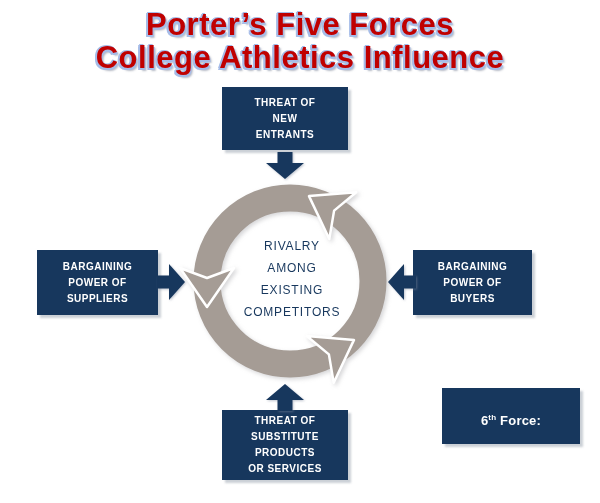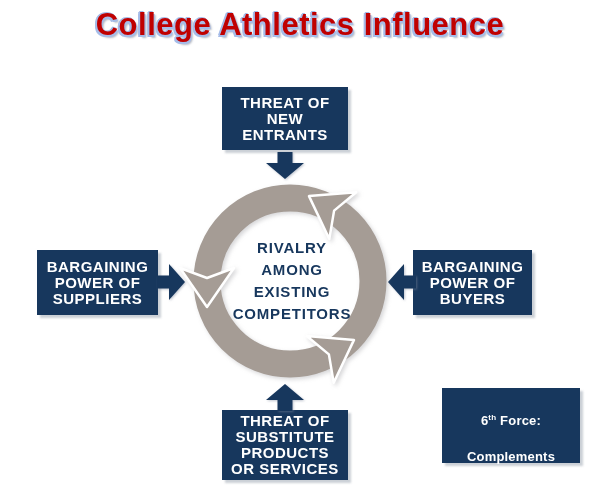--- a/index.html
+++ b/index.html
@@ -18,54 +18,55 @@
       0 2px 0 #a6bce8,
       1px 2px 0 #a6bce8,
       2px 3px 2px rgba(120,130,150,.55);
     letter-spacing:.5px;
   }
   .title span{display:block;}
   
   .fbox{
     position:absolute;background:#17375d;color:#ffffff;
     display:flex;align-items:center;justify-content:center;text-align:center;
-    font-weight:bold;font-size:15px;line-height:16px;letter-spacing:.5px;
+    font-weight:bold;font-size:10px;line-height:16px;letter-spacing:.5px;
     white-space:pre-line;
     box-shadow:2.5px 2.5px 2px rgba(140,150,165,.45);
   }
   .box-top   {left:222px;top:87px; width:126px;height:63px;}
   .box-left  {left:37px; top:250px;width:121px;height:65px;}
   .box-right {left:413px;top:250px;width:119px;height:65px;}
   .box-bottom{left:222px;top:410px;width:126px;height:70px;}
-  .box-sixth {left:442px;top:388px;width:138px;height:75px;
+  .box-sixth {left:442px;top:388px;width:138px;height:56px;
               font-size:13px;line-height:18px;letter-spacing:.2px;display:block;
               padding-top:3px;box-sizing:border-box;}
   .box-sixth .ln{display:block;}
   .box-sixth sup{font-size:8px;vertical-align:super;}
   
   .conn{position:absolute;filter:drop-shadow(1.5px 1.5px 1px rgba(130,140,160,.5));}
   .a-down {left:266px;top:152px;}
   .a-up   {left:266px;top:384px;}
   .a-right{left:157px;top:264px;}
   .a-left {left:388px;top:264px;}
   
   .cycle{position:absolute;left:178px;top:169px;filter:drop-shadow(2px 2px 2px rgba(120,120,125,.3));}
   .rivalry{
     position:absolute;left:212px;top:235px;width:160px;height:92px;
-    display:flex;align-items:center;justify-content:center;text-align:center;
-    color:#17375d;font-weight:bold;font-size:15px;line-height:22px;
+    display:flex;justify-content:center;text-align:center;
+    color:#17375d;font-weight:normal;font-size:12px;line-height:22px;
     letter-spacing:.8px;white-space:pre-line;
   }
 </style>
 </head>
 <body>
 
 <div class="stage">
 
   <div class="title">
+    <span>Porter’s Five Forces</span>
     <span>College Athletics Influence</span>
   </div>
 
   <div class="fbox box-top">
     <span>THREAT OF
 NEW
 ENTRANTS</span>
   </div>
 
   <div class="fbox box-left">

